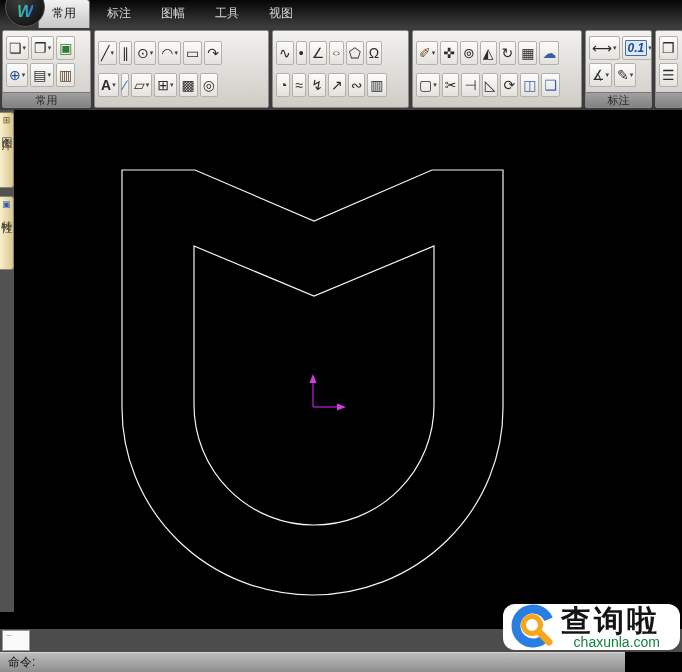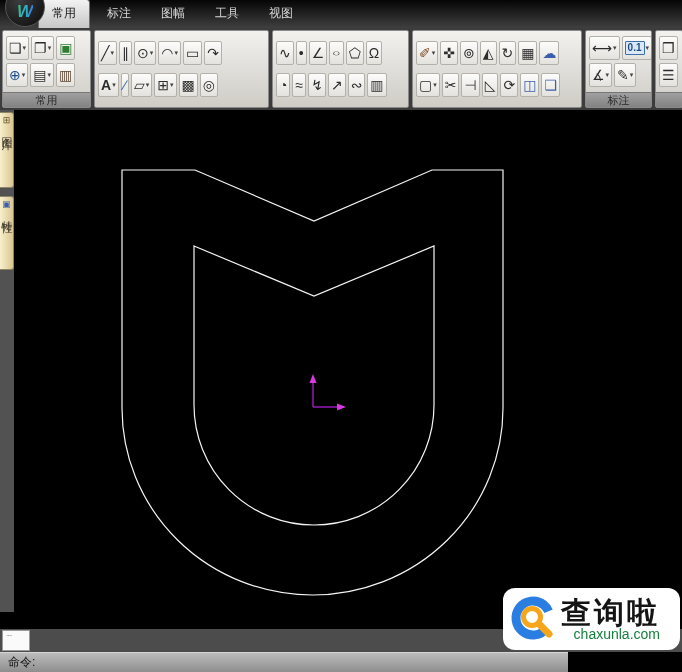--- a/index.html
+++ b/index.html
@@ -25,22 +25,22 @@
     background:#3c3c3c; display:flex; gap:3px; padding:2px 0 2px 2px; }
   .rgroup { background:linear-gradient(#f2f1ee,#cfccc6); border:1px solid #8a8a8a;
     border-radius:2px; display:flex; flex-direction:column; overflow:hidden; flex:none; }
   .rrows { flex:1; display:flex; flex-direction:column; justify-content:space-evenly; padding:1px 3px; }
   .rrow { display:flex; align-items:center; gap:2px; }
   .rbtn { height:24px; display:flex; align-items:center; gap:1px; padding:0 2px;
     background:linear-gradient(#fcfcfb,#e4e2dd); border:1px solid #b3b1aa; border-radius:2px; cursor:default; }
   .rbtn .g { font-size:14px; line-height:1; color:#2c2c2c; }
   .rbtn .dd { font-size:7px; color:#444; }
   .g.squish { display:inline-block; transform:scaleY(.62); }
-  .g.box { font-size:10px; font-weight:bold; border:1px solid #3a6fb0; border-radius:1px;
-    padding:1px 2px; color:#1a4f8a; background:#dce8f6; }
+  .g.box { font-size:12px; font-weight:bold; border:1px solid #3a6fb0; border-radius:1px;
+    padding:1px 2px; color:#1a4f8a; background:#dce8f6;font-style:italic; }
   .glabel { height:15px; background:linear-gradient(#a0a0a0,#828282); color:#2a2a2a;
     font-size:11px; line-height:15px; text-align:center; border-top:1px solid #777; white-space:nowrap; }
 
   
   .main { position:absolute; left:0; top:110px; width:682px; height:502px; display:flex; }
   .sidebar { width:14px; background:#525252; position:relative; flex:none; }
   .stab { position:absolute; left:0; width:14px; background:linear-gradient(90deg,#f8efcd,#d9c690);
     border:1px solid #8d8565; border-left:none; border-radius:0 3px 3px 0;
     display:flex; flex-direction:column; align-items:center; padding:3px 0; gap:3px; cursor:default; }
   .stab .sicon { font-size:9px; line-height:1; }
@@ -54,26 +54,26 @@
   .navbtn { width:13px; height:13px; background:linear-gradient(#fefefe,#cccccc);
     border:1px solid #808080; color:#1a1a1a; font-size:6px; display:flex;
     align-items:center; justify-content:center; cursor:default; }
   .modeltab { margin-left:5px; height:17px; background:linear-gradient(#ffffff,#d8d8d8);
     color:#111; font-size:11px; font-weight:bold; padding:2px 16px 0 9px;
     clip-path:polygon(0 0,100% 0,calc(100% - 10px) 100%,0 100%); cursor:default; }
   .cmdarea { position:absolute; left:0; top:629px; width:682px; height:23px; background:#4c4c4c; }
   .cmdhandle { position:absolute; left:2px; top:1px; width:28px; height:21px;
     background:#fafafa; border:1px solid #9a9a9a; color:#8a8a8a; font-size:7px;
     line-height:5px; padding:2px 0 0 3px; letter-spacing:-1px; }
-  .statusbar { position:absolute; left:0; top:652px; width:568px; height:20px;
+  .statusbar { position:absolute; left:0; top:652px; width:625px; height:20px;
     background:linear-gradient(#bcbcbc,#8e8e8e); border-top:1px solid #d5d5d5;
     display:flex; align-items:center; padding-left:8px; font-size:12px; color:#141414; }
 
   
-  .watermark { position:absolute; right:2px; bottom:22px; width:177px; height:62px;
+  .watermark { position:absolute; right:2px; bottom:22px; width:177px; height:46px;
     background:#fff; border-radius:12px; display:flex; align-items:center;
     padding:4px 8px 4px 6px; z-index:5; }
   .wm-text { display:flex; flex-direction:column; align-items:flex-end; margin-left:2px; }
   .wm-title { font-size:30px; font-weight:bold; color:#141414; letter-spacing:3px; line-height:1.1; }
   .wm-domain { font-size:14px; color:#15803d; margin-top:-3px; }
 </style>
 </head>
 <body>
 
 <div id="app">

